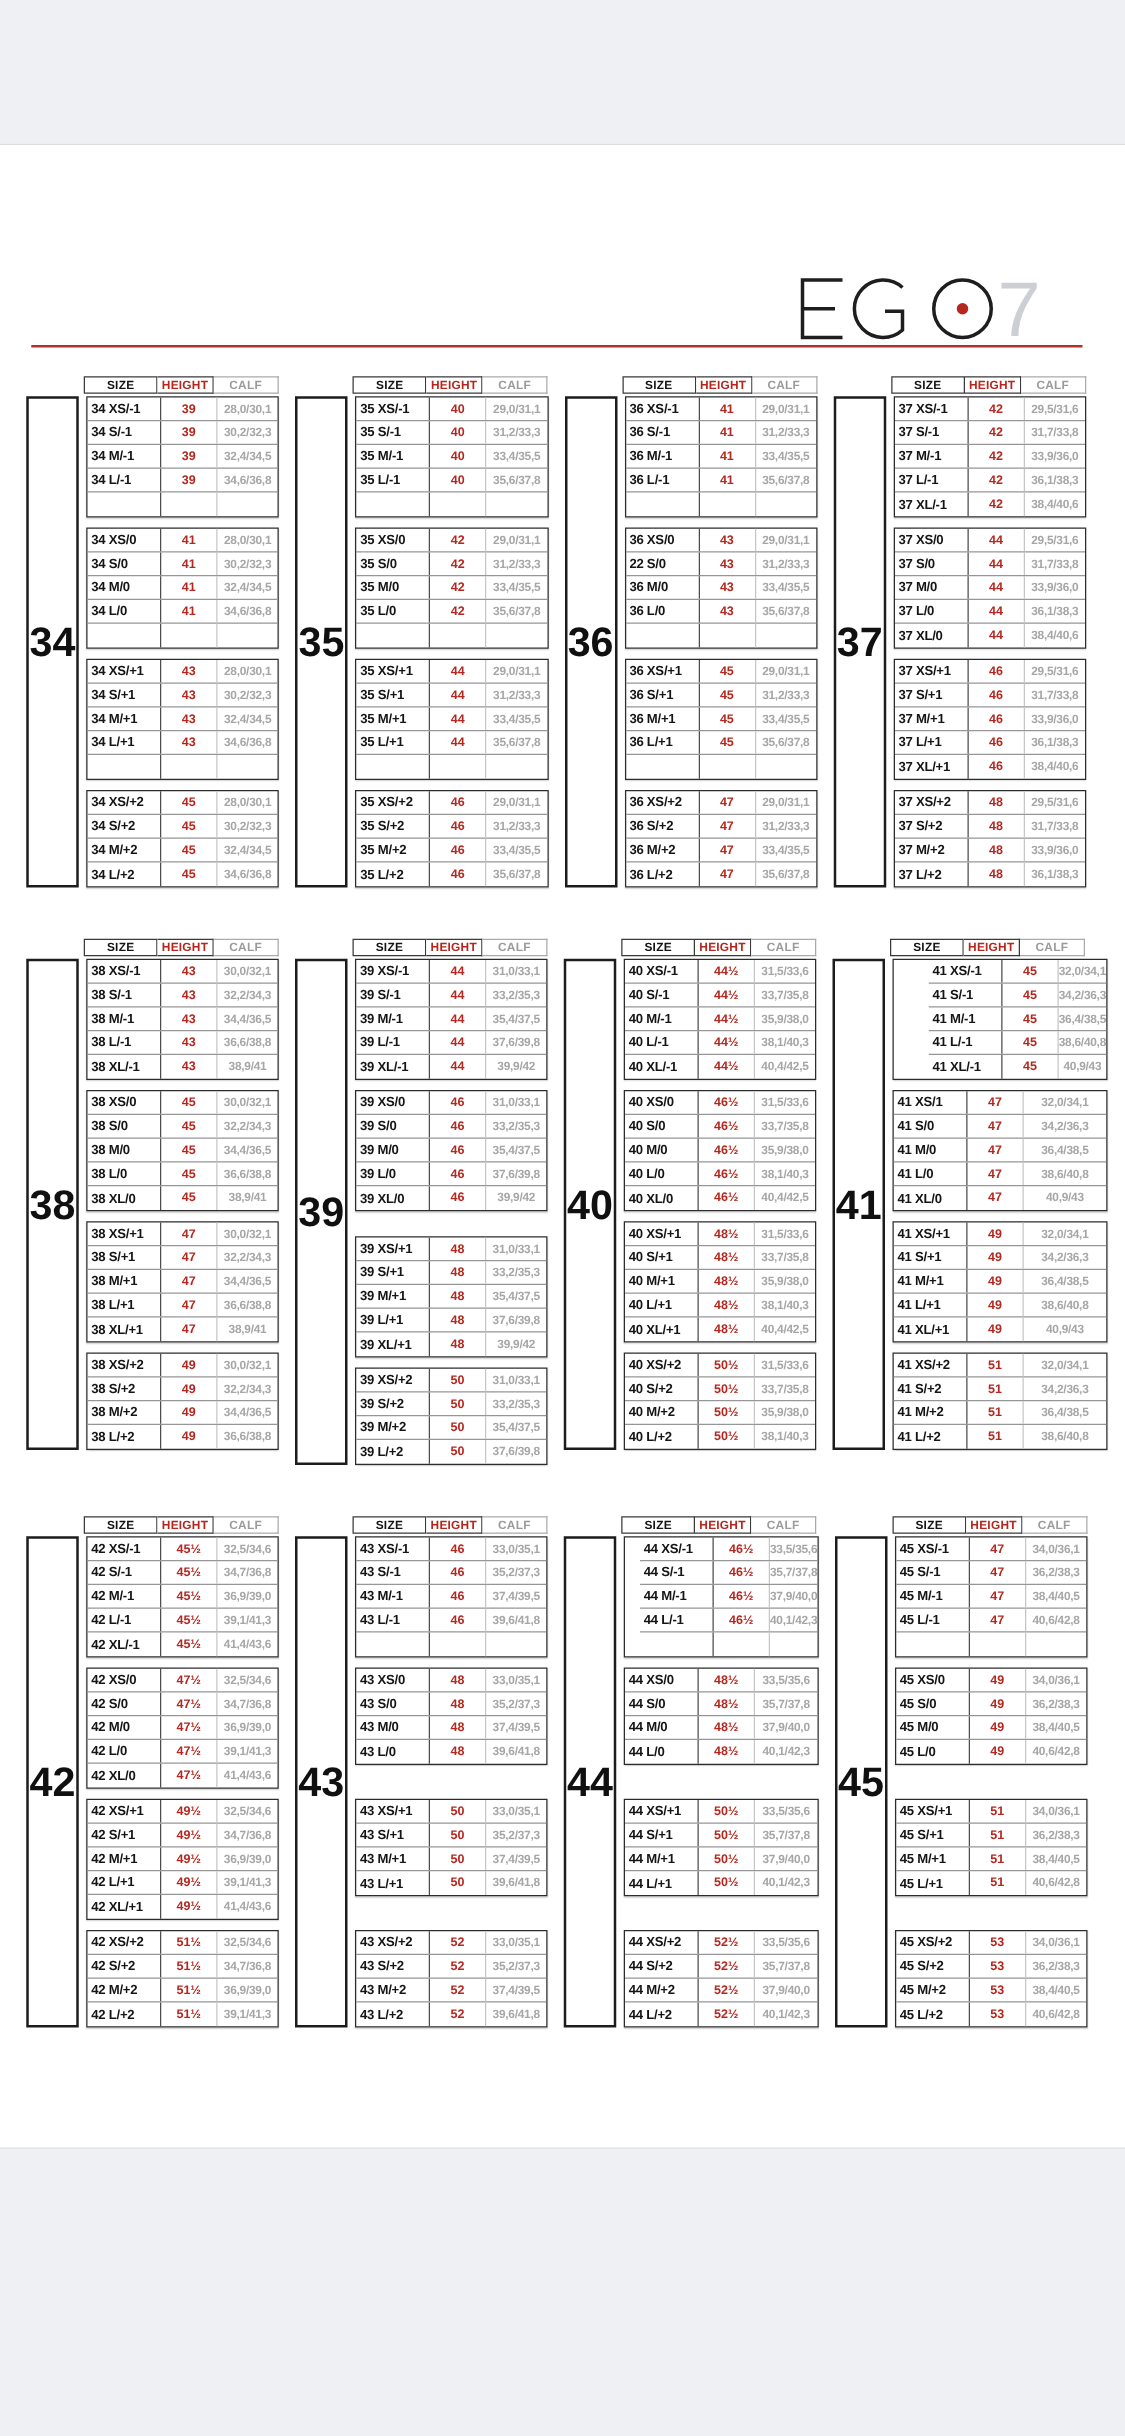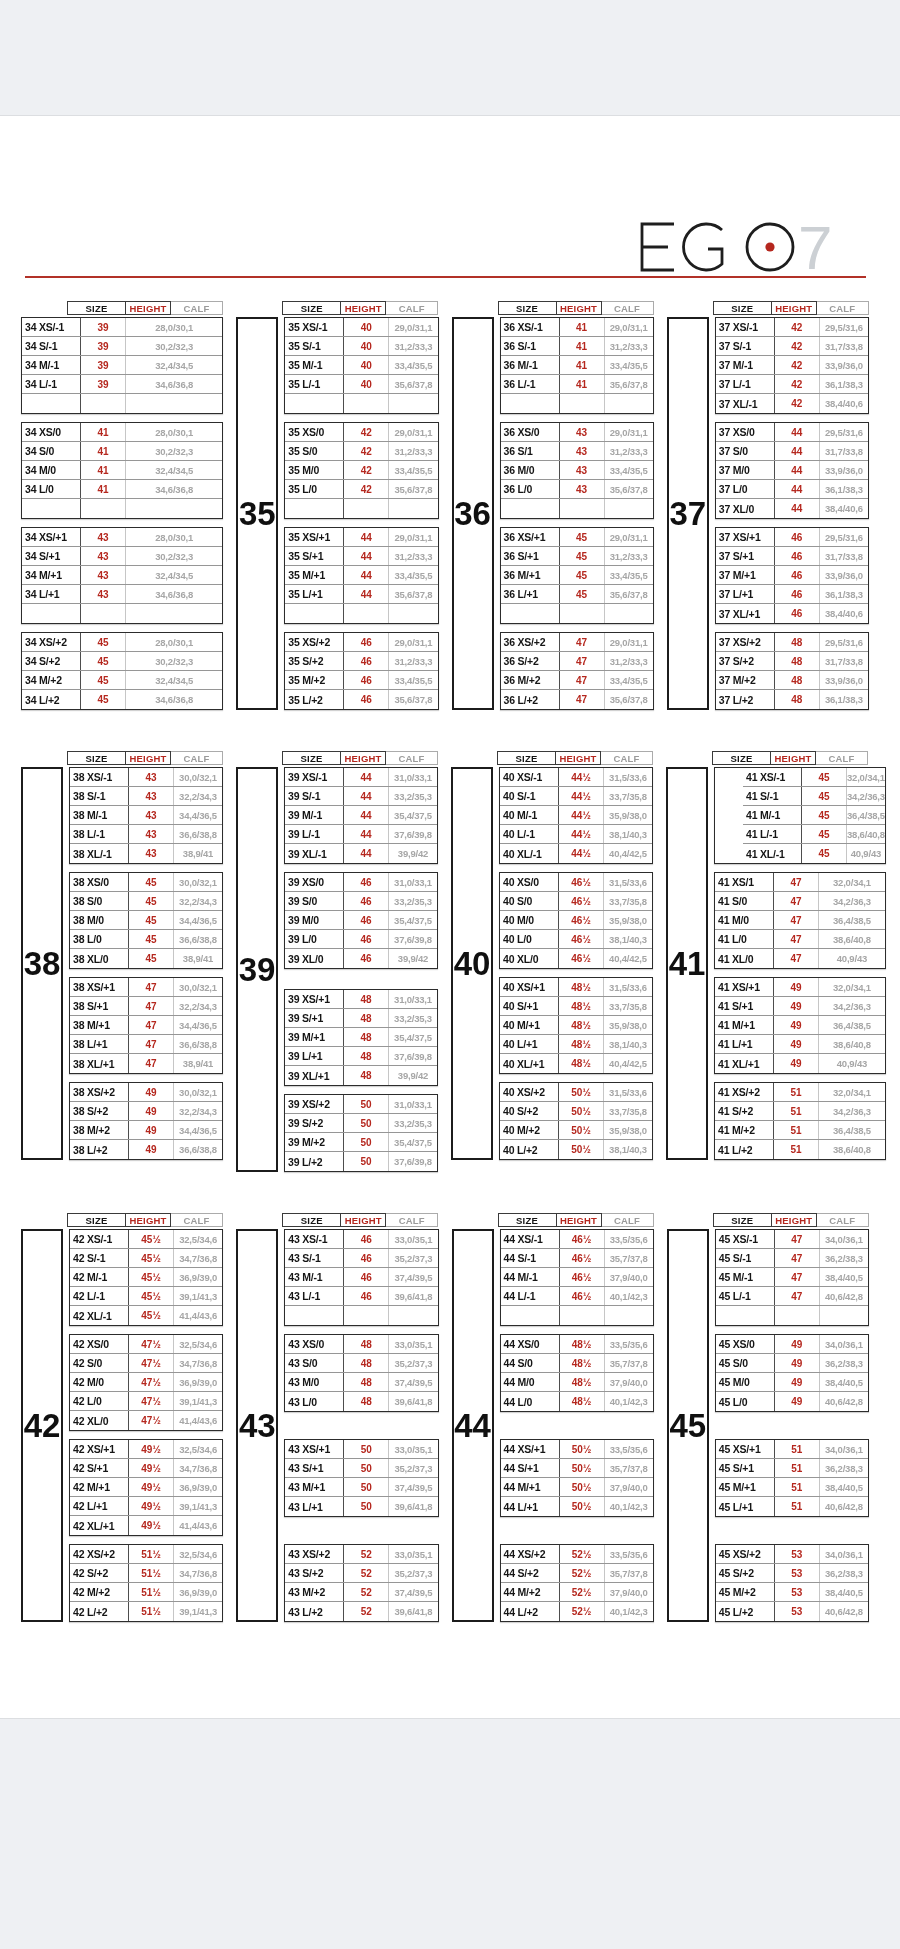--- a/index.html
+++ b/index.html
@@ -42,20 +42,21 @@
   <div class="redline"></div>
   <div class="grid">
       <div class="band">
         <div class="block">
           <div class="hdr">
             <div class="hc s">SIZE</div>
             <div class="hc h">HEIGHT</div>
             <div class="hc c">CALF</div>
           </div>
           <div class="body">
+            <div class="numbox">34</div>
             <div class="groups">
               <div class="group" style="margin-bottom: 8px;">
                 <div class="row">
                   <div class="cell c1">34 XS/-1</div>
                   <div class="cell c2">39</div>
                   <div class="cell c3">28,0/30,1</div>
                 </div>
                 <div class="row">
                   <div class="cell c1">34 S/-1</div>
                   <div class="cell c2">39</div>
@@ -307,21 +308,21 @@
                   <div class="cell c3"></div>
                 </div>
               </div>
               <div class="group" style="margin-bottom: 8px;">
                 <div class="row">
                   <div class="cell c1">36 XS/0</div>
                   <div class="cell c2">43</div>
                   <div class="cell c3">29,0/31,1</div>
                 </div>
                 <div class="row">
-                  <div class="cell c1">36 S/1</div>
+                  <div class="cell c1">22 S/0</div>
                   <div class="cell c2">43</div>
                   <div class="cell c3">31,2/33,3</div>
                 </div>
                 <div class="row">
                   <div class="cell c1">36 M/0</div>
                   <div class="cell c2">43</div>
                   <div class="cell c3">33,4/35,5</div>
                 </div>
                 <div class="row">
                   <div class="cell c1">36 L/0</div>
@@ -1187,21 +1188,21 @@
         </div>
         <div class="block">
           <div class="hdr">
             <div class="hc s">SIZE</div>
             <div class="hc h">HEIGHT</div>
             <div class="hc c">CALF</div>
           </div>
           <div class="body">
             <div class="numbox">44</div>
             <div class="groups">
-              <div class="group" style="margin-bottom: 8px;">
+              <div class="group" style="margin-bottom: 8px; padding-left: 12px;">
                 <div class="row">
                   <div class="cell c1">44 XS/-1</div>
                   <div class="cell c2">46½</div>
                   <div class="cell c3">33,5/35,6</div>
                 </div>
                 <div class="row">
                   <div class="cell c1">44 S/-1</div>
                   <div class="cell c2">46½</div>
                   <div class="cell c3">35,7/37,8</div>
                 </div>

